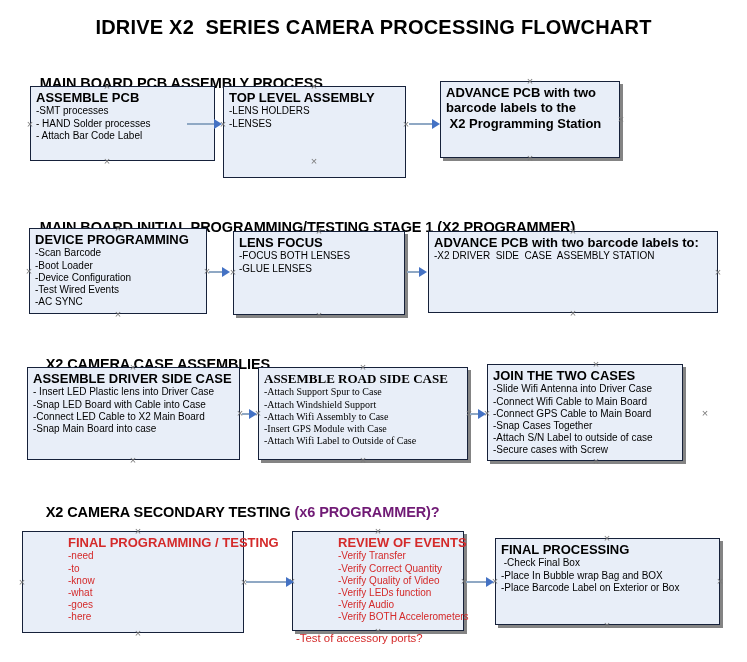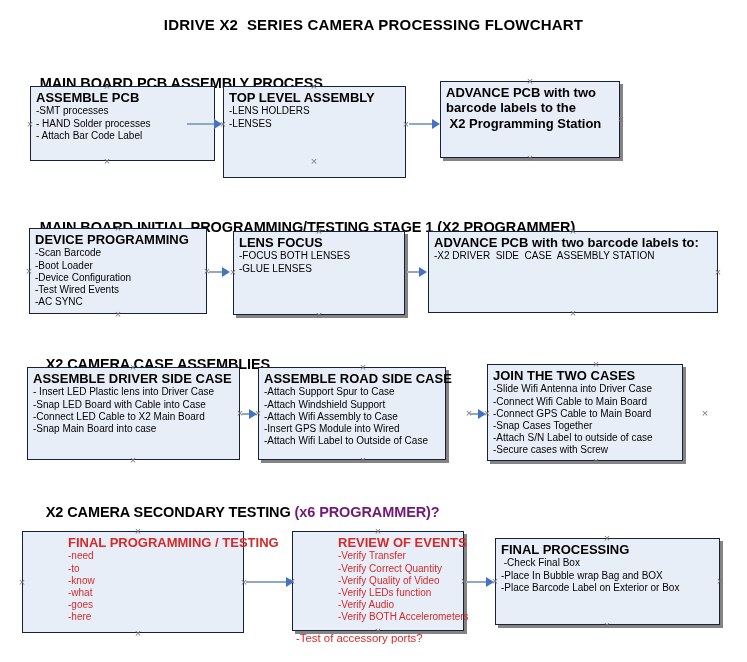--- a/index.html
+++ b/index.html
@@ -19,21 +19,21 @@
     overflow: hidden;
   }
 
   
   .doc-title {
     position: absolute;
     left: 0;
     top: 16px;
     width: 747px;
     text-align: center;
-    font-size: 15px;
+    font-size: 20px;
     font-weight: bold;
     letter-spacing: 0.2px;
     white-space: pre;
   }
   .section-title {
     position: absolute;
     font-size: 14.5px;
     font-weight: bold;
     white-space: pre;
     letter-spacing: -0.1px;
@@ -205,26 +205,26 @@
     <span class="ttl">ASSEMBLE DRIVER SIDE CASE</span>
     <span class="li">- Insert LED Plastic lens into Driver Case</span>
     <span class="li">-Snap LED Board with Cable into Case</span>
     <span class="li">-Connect LED Cable to X2 Main Board</span>
     <span class="li">-Snap Main Board into case</span>
   </div>
   <span class="handle" style="left:133px; top:367px;"></span>
   <span class="handle" style="left:133px; top:460px;"></span>
   <span class="handle" style="left:240px; top:413px;"></span>
 
-  <div class="node shadow" style="left:258px; top:367px; width:188px; height:93px;">
+  <div class="node shadow" style="left:258px; top:367px; width:210px; height:93px;font-family:Liberation Serif, serif;">
     <span class="ttl">ASSEMBLE ROAD SIDE CASE</span>
     <span class="li">-Attach Support Spur to Case</span>
     <span class="li">-Attach Windshield Support</span>
     <span class="li">-Attach Wifi Assembly to Case</span>
-    <span class="li">-Insert GPS Module into Wired</span>
+    <span class="li">-Insert GPS Module with Case</span>
     <span class="li">-Attach Wifi Label to Outside of Case</span>
   </div>
   <span class="handle" style="left:363px; top:367px;"></span>
   <span class="handle" style="left:363px; top:460px;"></span>
   <span class="handle" style="left:258px; top:413px;"></span>
   <span class="handle" style="left:469px; top:413px;"></span>
 
   <div class="node shadow" style="left:487px; top:364px; width:196px; height:97px;">
     <span class="ttl">JOIN THE TWO CASES</span>
     <span class="li">-Slide Wifi Antenna into Driver Case</span>

